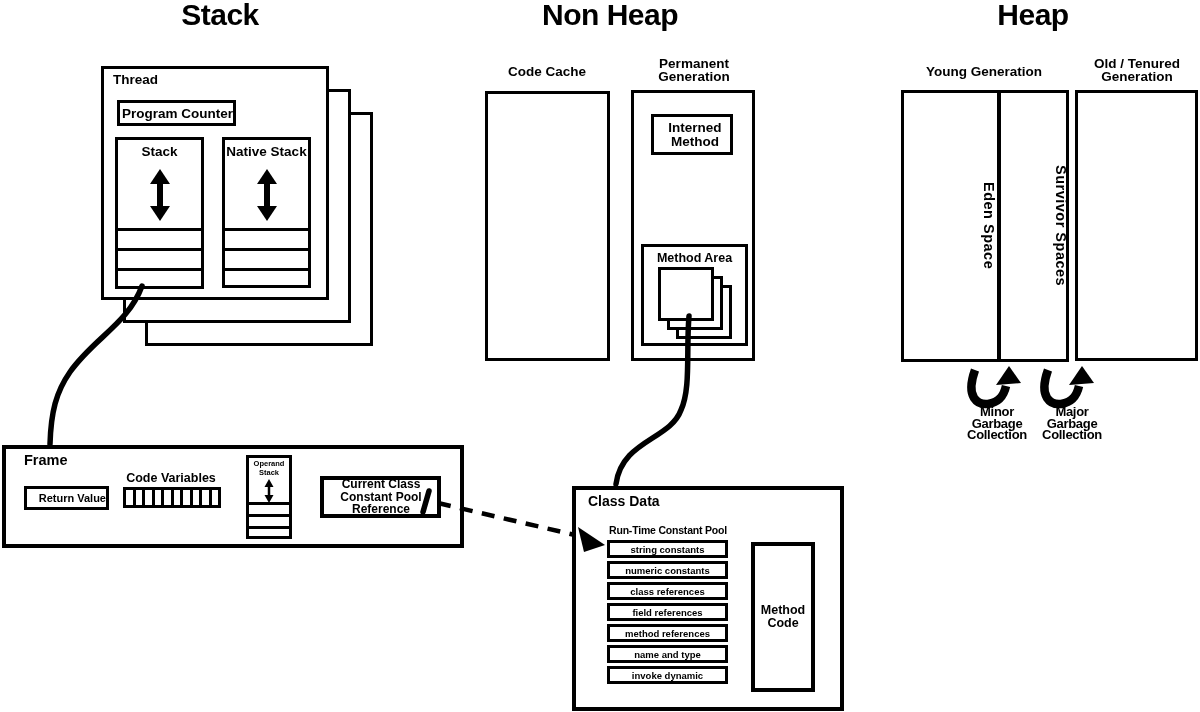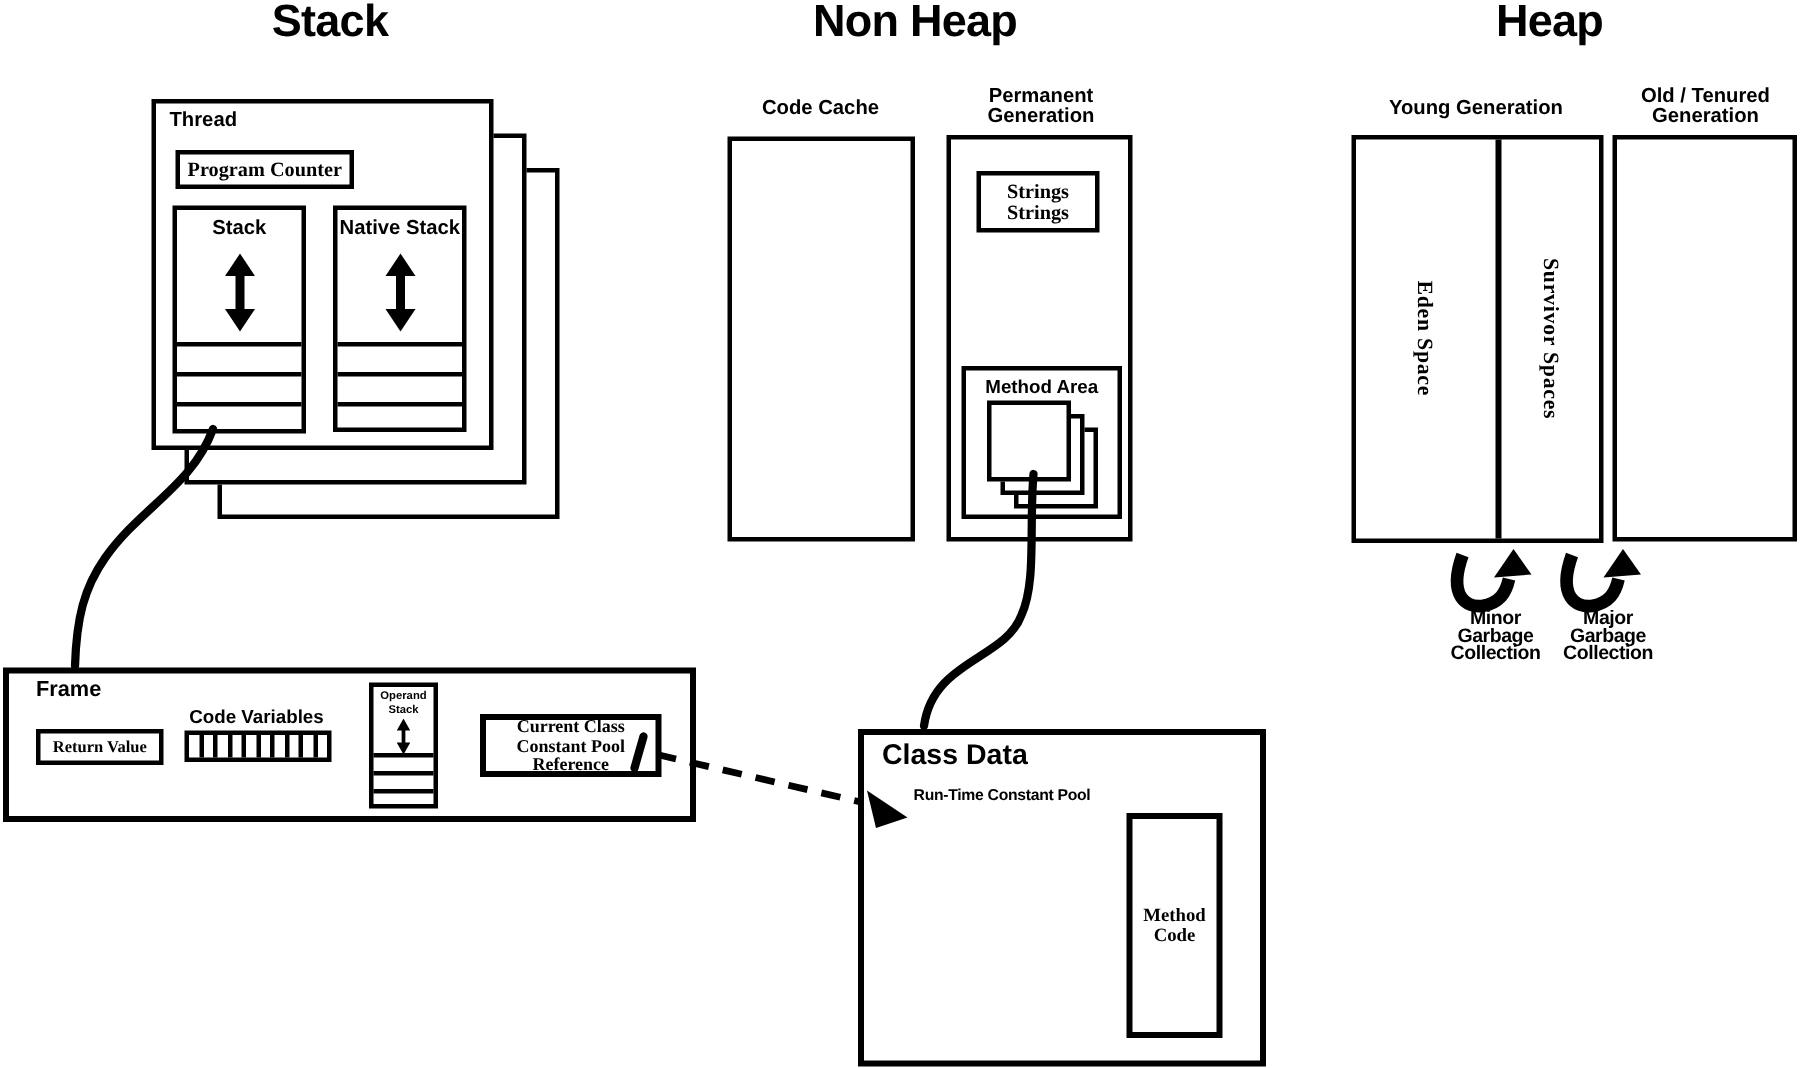--- a/index.html
+++ b/index.html
@@ -5,21 +5,21 @@
   html,body{margin:0;padding:0;background:#fff;}
   .canvas{position:relative;width:1200px;height:712px;background:#fff;overflow:hidden;
           font-family:"Liberation Sans",sans-serif;color:#000;}
   .box{position:absolute;box-sizing:border-box;border:3px solid #000;background:#fff;}
   .box.thick{border-width:4px;}
   .label{position:absolute;font-weight:bold;color:#000;white-space:nowrap;}
   .label.wrap{white-space:normal;}
   .center{text-align:center;}
   .title{font-size:30px;letter-spacing:-0.5px;}
   .slot{position:absolute;left:0;right:0;height:0;border-top:3px solid #000;}
-  .vflex{display:flex;align-items:center;justify-content:center;font-family:Liberation Serif, serif;}
+  .vflex{display:flex;align-items:center;justify-content:flex-end;}
   .vertText{writing-mode:vertical-rl;text-orientation:mixed;font-weight:bold;
             font-size:14.5px;letter-spacing:0.5px;}
   .arrowWrap{position:absolute;left:50%;transform:translateX(-50%);}
   .lvRow{position:absolute;box-sizing:border-box;border:3px solid #000;background:#fff;
          display:flex;}
   .lvCell{flex:1;border-right:3px solid #000;}
   .lvCell:last-child{border-right:none;}
   .poolRows{position:absolute;}
   .pool-row{box-sizing:border-box;border:3px solid #000;background:#fff;height:18px;
             margin-bottom:3px;font-weight:bold;font-size:9.5px;line-height:12px;
@@ -111,34 +111,43 @@
     <span class="label wrap center" style="position:static;font-size:12px;line-height:12.5px;width:112px;">Current Class Constant Pool Reference</span>
   </div>
 
   <div class="label center" style="left:487px;top:64px;width:120px;font-size:13.5px;">Code Cache</div>
   <div class="box" style="left:485px;top:91px;width:125px;height:270px;border-width:3.5px;"></div>
 
   <div class="label wrap center" style="left:634px;top:57px;width:120px;font-size:13.5px;line-height:13px;">Permanent Generation</div>
   <div class="box" style="left:631px;top:90px;width:124px;height:271px;border-width:3.5px;"></div>
 
   <div class="box vflex" style="left:651px;top:114px;width:82px;height:41px;border-width:3.5px;">
-    <span class="label wrap center" style="position:static;font-size:13.5px;line-height:14px;width:70px;">Strings Strings</span>
+    <span class="label wrap center" style="position:static;font-size:13.5px;line-height:14px;width:70px;">Interned Method</span>
   </div>
 
   <div class="box" style="left:641px;top:244px;width:107px;height:102px;border-width:3.5px;">
     <div class="label center" style="left:0;right:0;top:4px;font-size:12.5px;">Method Area</div>
   </div>
 
   <div class="box" style="left:676px;top:285px;width:56px;height:54px;"></div>
   <div class="box" style="left:667px;top:276px;width:56px;height:54px;"></div>
   <div class="box" style="left:658px;top:267px;width:56px;height:54px;"></div>
 
   <div class="box thick" style="left:572px;top:486px;width:272px;height:225px;"></div>
-  <div class="label" style="left:588px;top:493px;font-size:19px;">Class Data</div>
+  <div class="label" style="left:588px;top:493px;font-size:14px;">Class Data</div>
   <div class="label center" style="left:607px;top:524px;width:122px;font-size:10.5px;letter-spacing:-0.2px;">Run-Time Constant Pool</div>
+  <div class="poolRows" style="left:607px;top:540px;width:121px;">
+      <div class="pool-row">string constants</div>
+      <div class="pool-row">numeric constants</div>
+      <div class="pool-row">class references</div>
+      <div class="pool-row">field references</div>
+      <div class="pool-row">method references</div>
+      <div class="pool-row">name and type</div>
+      <div class="pool-row">invoke dynamic</div>
+    </div>
 
   <div class="box thick vflex" style="left:751px;top:542px;width:64px;height:150px;">
     <span class="label wrap center" style="position:static;font-size:12.5px;line-height:13.5px;width:56px;">Method Code</span>
   </div>
 
   <div class="label center" style="left:904px;top:64px;width:160px;font-size:13.5px;">Young Generation</div>
   <div class="label wrap center" style="left:1071px;top:57px;width:132px;font-size:13.5px;line-height:13px;">Old / Tenured Generation</div>
 
   <div class="box" style="left:901px;top:90px;width:168px;height:272px;border-width:3.5px;">
     <div style="position:absolute;top:0;bottom:0;left:93px;width:3.5px;background:#000;"></div>

